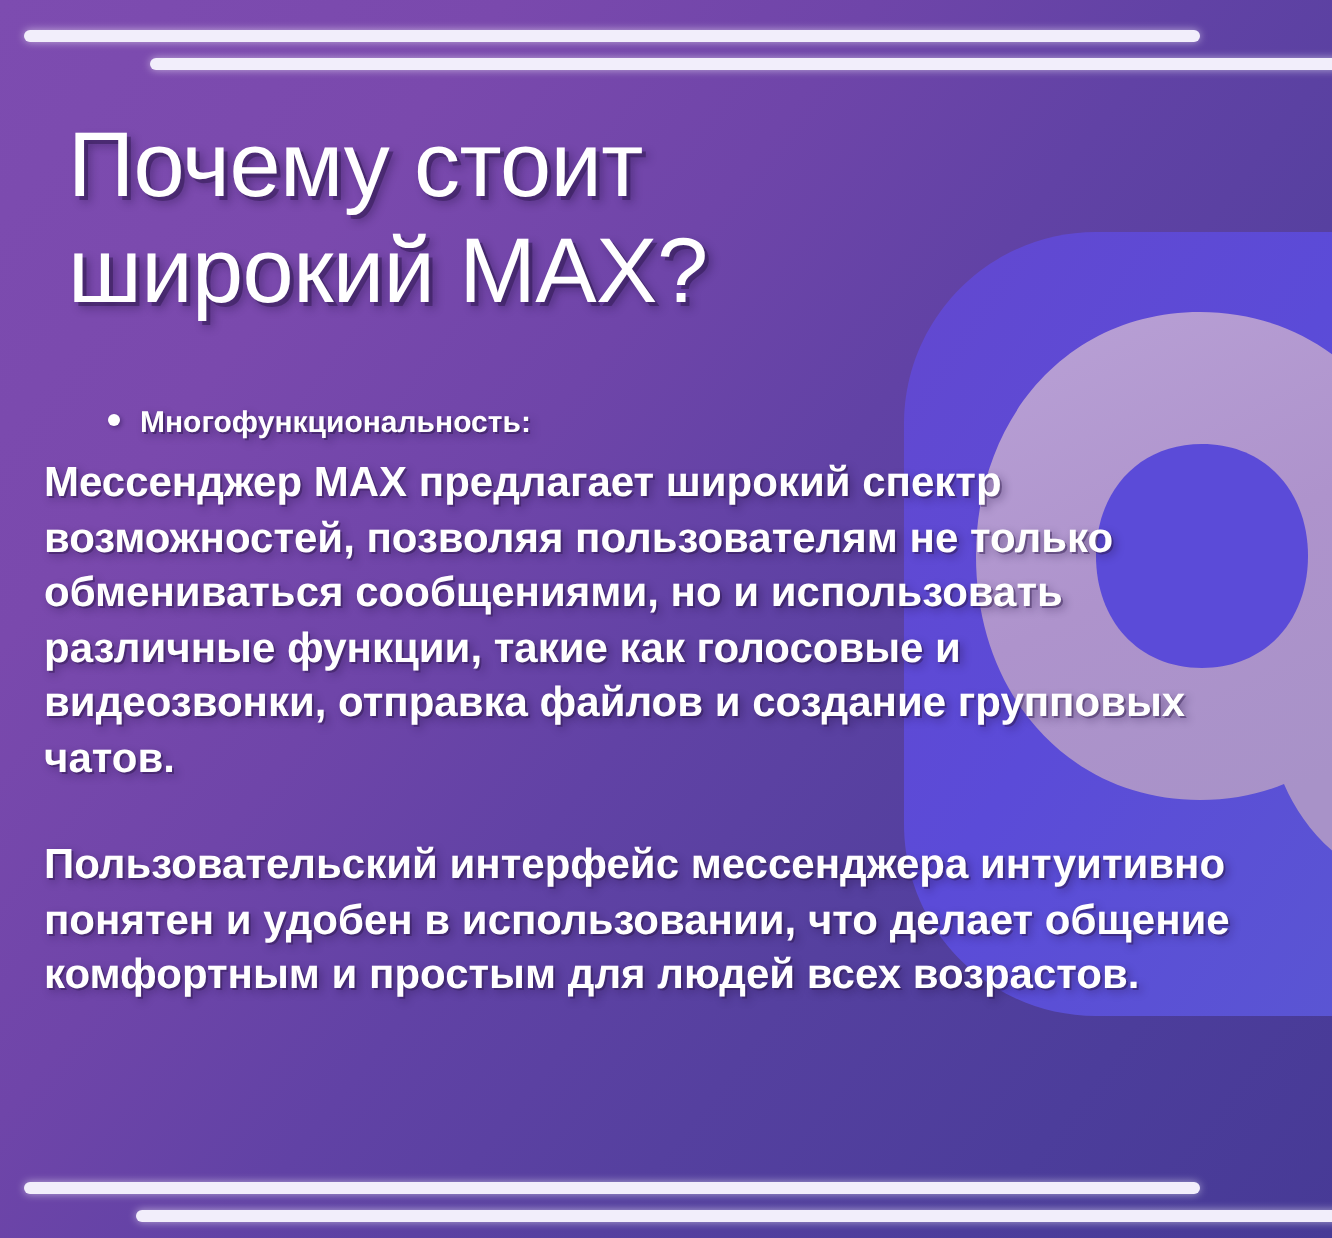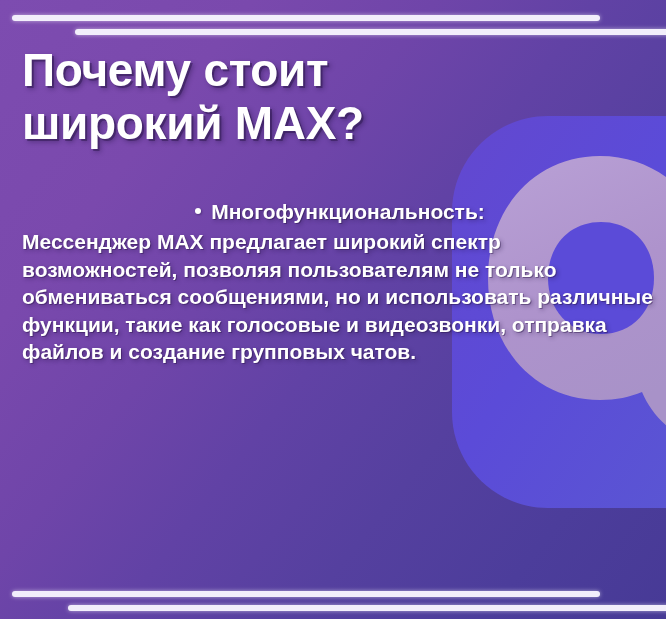--- a/index.html
+++ b/index.html
@@ -52,68 +52,67 @@
     position: relative;
     z-index: 5;
     padding: 0;
   }
 
   .title {
     position: absolute;
     left: 22px;
     top: 44px;
     width: 430px;
-    margin: 0;
+    margin: 12px;
     color: #ffffff;
     font-size: 46px;
-    font-weight: bold;
+    font-weight: normal;
     line-height: 53px;
     letter-spacing: -0.3px;
     text-shadow:
       2px 2px 0 rgba(40,20,70,0.45),
       3px 3px 5px rgba(30,15,60,0.40);
   }
 
   .sections {
     position: absolute;
     left: 0;
     top: 198px;
     width: 666px;
   }
 
   .section { margin: 0 0 26px 0; }
 
   .bullet-line {
     display: block;
     margin: 0 0 3px 0;
-    padding-left: 14px;
+    padding-left: 54px;
     color: #ffffff;
-    font-size: 21px;
+    font-size: 15px;
     font-weight: bold;
     line-height: 27px;
     text-shadow:
       1px 1px 0 rgba(40,20,70,0.45),
       2px 2px 4px rgba(30,15,60,0.38);
-    text-align: center;
   }
   .bullet-dot {
     display: inline-block;
     width: 6px;
     height: 6px;
     border-radius: 50%;
     background: #ffffff;
     vertical-align: 0.22em;
     margin-right: 10px;
     box-shadow: 1px 1px 2px rgba(30,15,60,0.4);
   }
 
   .section-body {
     display: block;
     margin: 0;
-    padding: 0 12px 0 22px;
+    padding: 0 40px 0 22px;
     color: #ffffff;
     font-size: 21px;
     font-weight: bold;
     line-height: 27.5px;
     text-shadow:
       1px 1px 0 rgba(40,20,70,0.42),
       2px 2px 4px rgba(30,15,60,0.36);
   }
 </style>
 </head>
@@ -168,17 +167,18 @@
     </h1>
 
     <div class="sections">
 
       <div class="section">
         <span class="bullet-line"><span class="bullet-dot"></span><span>Многофункциональность:</span></span>
         <span class="section-body">Мессенджер MAX предлагает широкий спектр возможностей, позволяя пользователям не только обмениваться сообщениями, но и использовать различные функции, такие как голосовые и видеозвонки, отправка файлов и создание групповых чатов.</span>
       </div>
 
       <div class="section">
+        <span class="section-body">Пользовательский интерфейс мессенджера интуитивно понятен и удобен в использовании, что делает общение комфортным и простым для людей всех возрастов.</span>
       </div>
 
     </div>
   </div>
 </div>
 
 </body></html>

